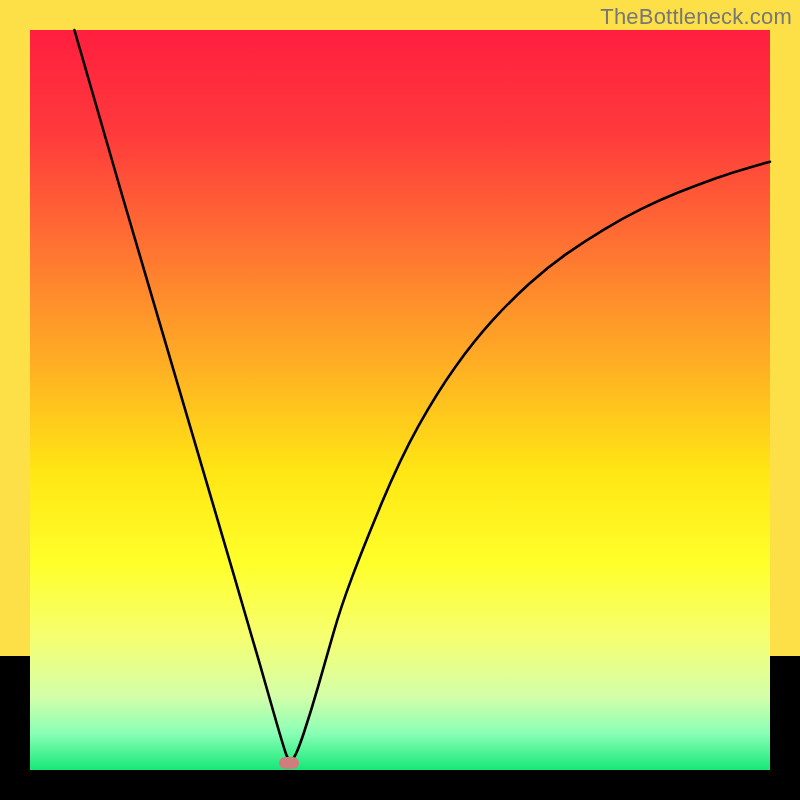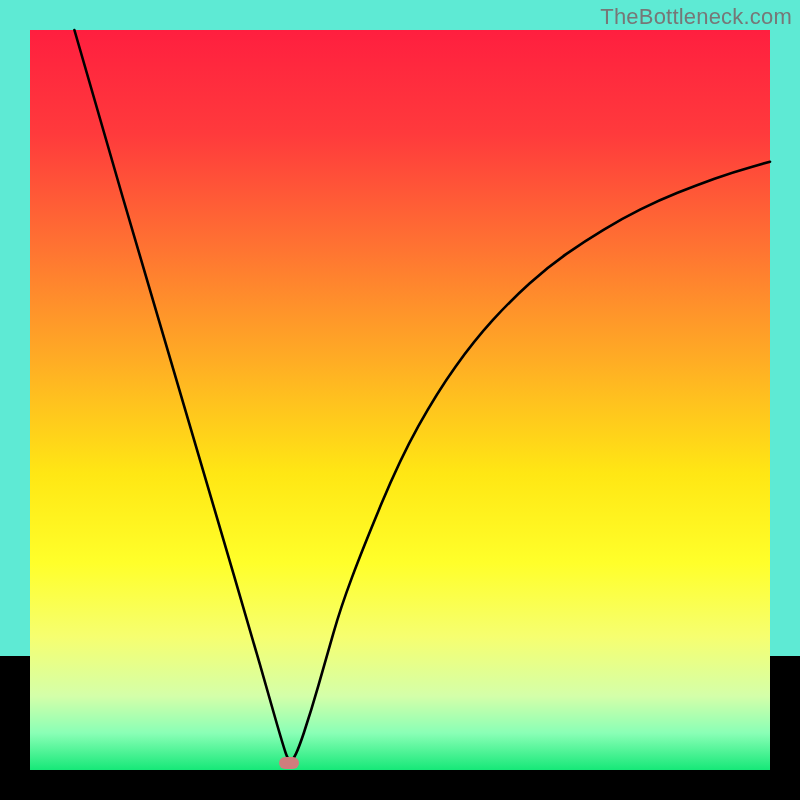--- a/index.html
+++ b/index.html
@@ -10,21 +10,21 @@
     background: #000;
     overflow: hidden;
     font-family: Arial, Helvetica, sans-serif;
   }
   .frame {
     position: absolute;
     left: 0;
     top: 0;
     width: 800px;
     height: 656px;
-    background: #5eead4;
+    background: #fde047;
   }
   .plot {
     position: absolute;
     left: 30px;
     top: 30px;
     width: 740px;
     height: 740px;
     
   }
   .watermark {

